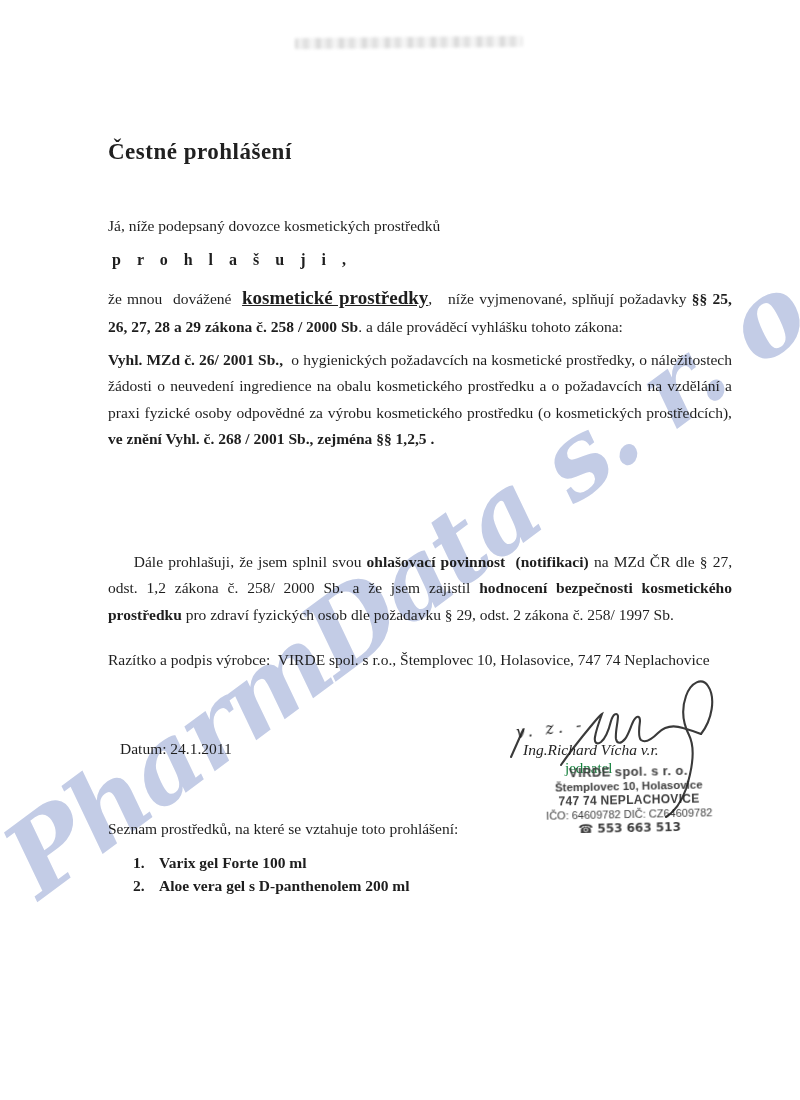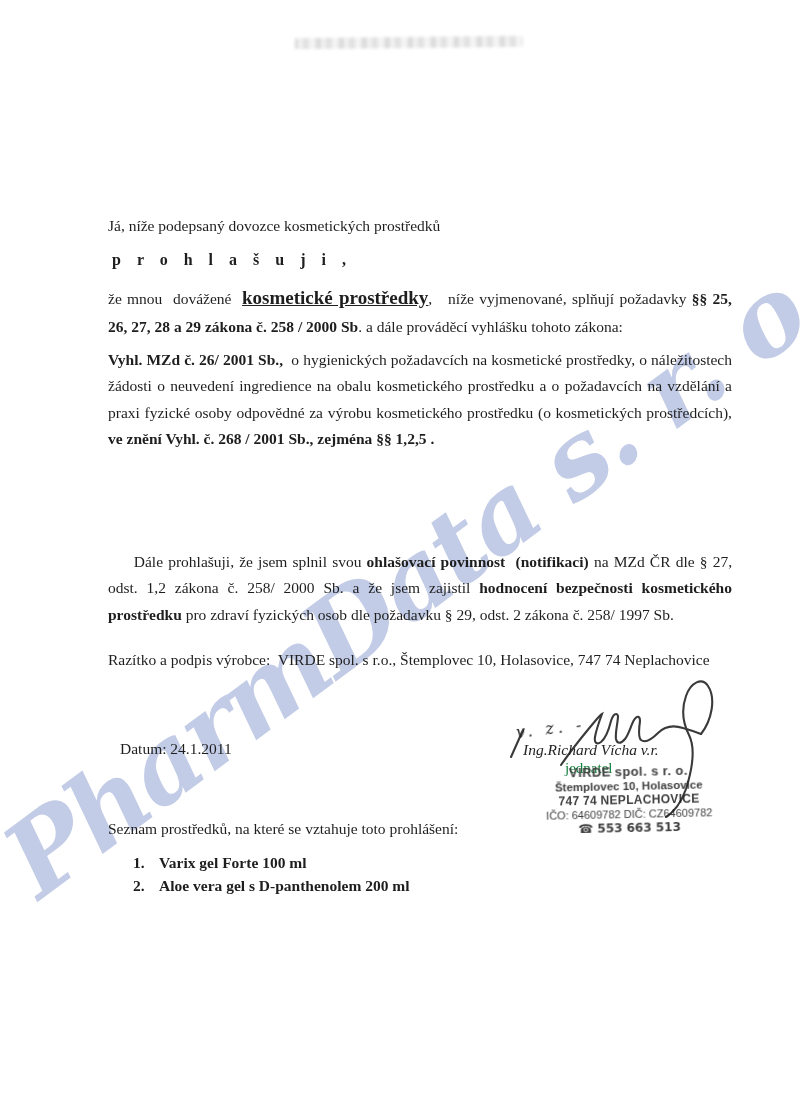--- a/index.html
+++ b/index.html
@@ -67,20 +67,21 @@
 </style>
 </head>
 <body>
 
 <div class="page" style="color: rgb(30, 30, 30); background: rgb(255, 255, 255);">
 
   <div class="watermark" style="color: rgb(195, 204, 230);">PharmData s. r. o.</div>
 
   <div class="smudge"></div>
 
+  <h1 class="layer title">Čestné prohlášení</h1>
 
   <p class="layer intro">Já, níže podepsaný dovozce kosmetických prostředků</p>
 
   <p class="layer declare">p r o h l a š u j i ,</p>
 
   <p class="layer para p-scope"><span>že mnou  dovážené  </span><span class="b u big">kosmetické prostředky</span><span>,   níže vyjmenované, splňují požadavky </span><span class="b">§§ 25, 26, 27, 28 a 29 zákona č. 258 / 2000 Sb</span><span>. a dále prováděcí vyhlášku tohoto zákona:</span></p>
 
   <p class="layer para p-vyhl"><span class="b">Vyhl. MZd č. 26/ 2001 Sb.,</span><span>  o hygienických požadavcích na kosmetické prostředky, o náležitostech žádosti o neuvedení ingredience na obalu kosmetického prostředku a o požadavcích na vzdělání a praxi fyzické osoby odpovědné za výrobu kosmetického prostředku (o kosmetických prostředcích), </span><span class="b">ve znění Vyhl. č. 268 / 2001 Sb., zejména §§ 1,2,5 .</span></p>
 
 

